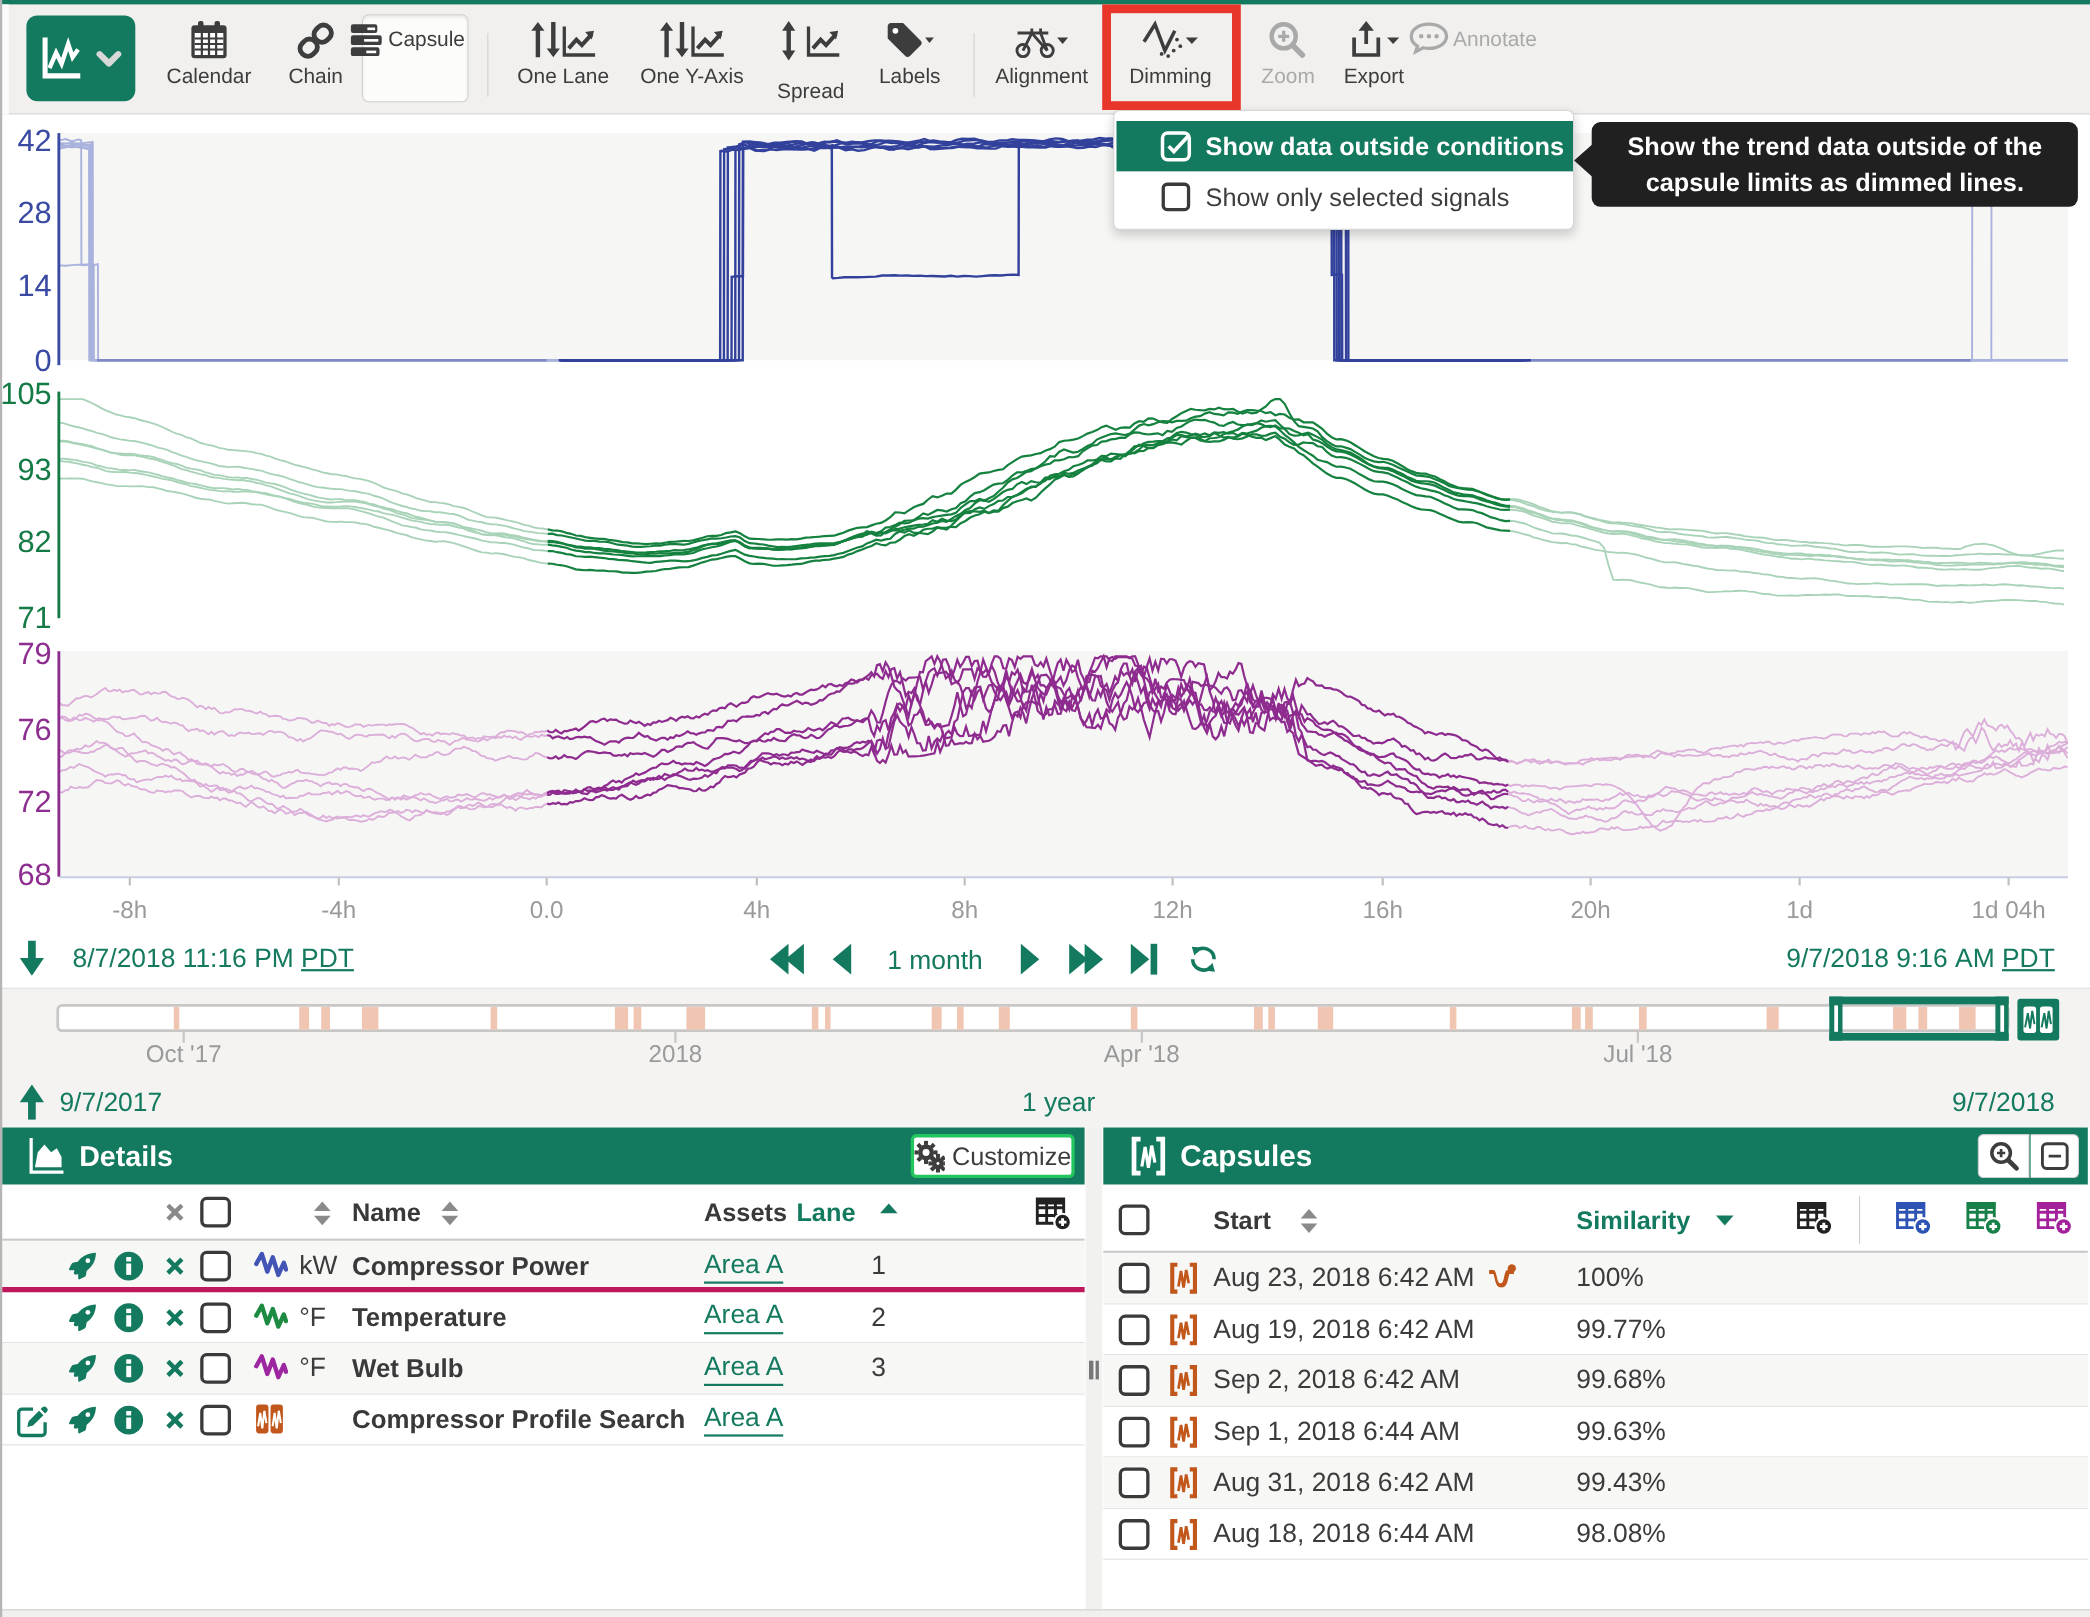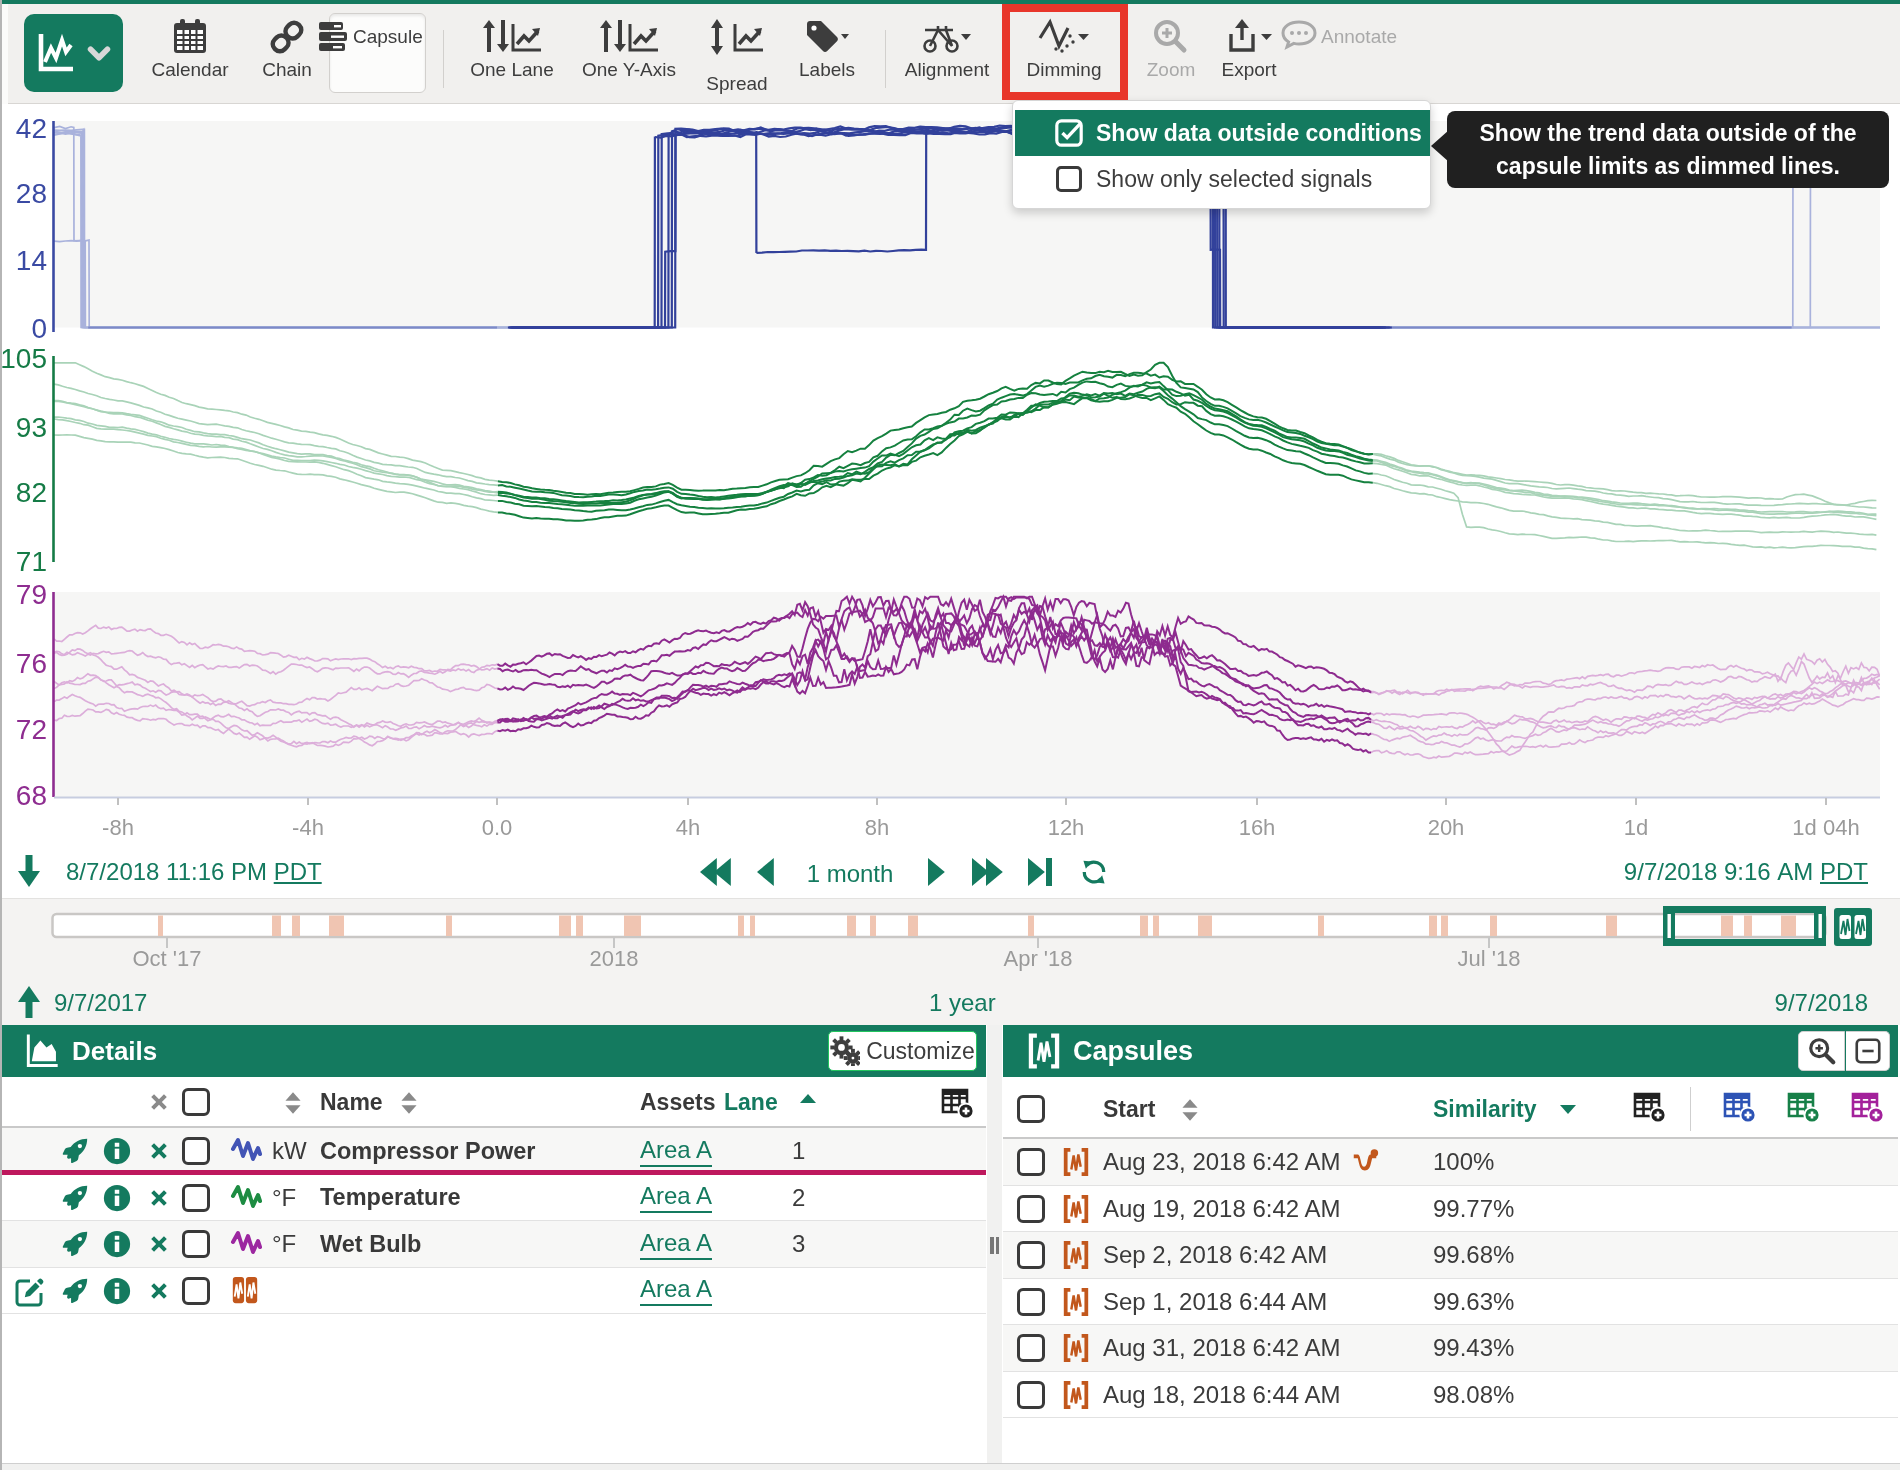--- a/index.html
+++ b/index.html
@@ -407,21 +407,21 @@
 
 <div style="position:absolute;left:2px;top:1025px;width:984px;height:438px;background:#fff;font-family:'Liberation Sans',sans-serif">
   <div style="position:absolute;left:0;top:0;width:984px;height:52px;background:#147a5f">
     <div style="position:absolute;left:22px;top:5px">
         <svg width="38" height="40" viewBox="0 0 44 42">
           <path fill="none" stroke="#fff" stroke-width="3.4" d="M5 3v36h34"></path>
           <path fill="#fff" d="M9 34 12 18 19 10l7 8 6-4 5 9 0 11z"></path>
         </svg>
       </div>
     <div style="position:absolute;left:70px;top:0;height:52px;display:flex;align-items:center;color:#fff;font-size:26px;font-weight:bold">Details</div>
-    <div style="position:absolute;left:826px;top:6px;width:149px;height:40px;background:#fff;border:1px solid #22c55e;border-radius:5px;display:flex;align-items:center;justify-content:center;gap:6px">
+    <div style="position:absolute;left:826px;top:6px;width:149px;height:40px;background:#fff;border:3px solid #22c55e;border-radius:5px;display:flex;align-items:center;justify-content:center;gap:6px">
       <svg width="30" height="30" viewBox="0 0 34 34">
           <rect x="21.2" y="10.8" width="4.4" height="4.4" fill="#3d3d3d" transform="rotate(0 23.4 13.0)"></rect>
           <rect x="18.2" y="18.2" width="4.4" height="4.4" fill="#3d3d3d" transform="rotate(45 20.4 20.4)"></rect>
           <rect x="10.8" y="21.2" width="4.4" height="4.4" fill="#3d3d3d" transform="rotate(90 13.0 23.4)"></rect>
           <rect x="3.4" y="18.2" width="4.4" height="4.4" fill="#3d3d3d" transform="rotate(135 5.6 20.4)"></rect>
           <rect x="0.4" y="10.8" width="4.4" height="4.4" fill="#3d3d3d" transform="rotate(180 2.6 13.0)"></rect>
           <rect x="3.4" y="3.4" width="4.4" height="4.4" fill="#3d3d3d" transform="rotate(225 5.6 5.6)"></rect>
           <rect x="10.8" y="0.4" width="4.4" height="4.4" fill="#3d3d3d" transform="rotate(270 13.0 2.6)"></rect>
           <rect x="18.2" y="3.4" width="4.4" height="4.4" fill="#3d3d3d" transform="rotate(315 20.4 5.6)"></rect>
           <circle cx="13" cy="13" r="8.7" fill="#3d3d3d"></circle>
@@ -600,20 +600,21 @@
         </div>
         <div style="position:absolute;left:180px;top:9px"><span style="display:inline-block;width:28px;height:28px;border:3px solid #3a3a3a;border-radius:6px;background:#fff;box-sizing:border-box"></span></div>
         <div style="position:absolute;left:228px;top:7px">
           <svg width="30" height="30" viewBox="0 0 32 32">
             <rect x="3" y="2" width="12" height="28" rx="3" fill="#c2571c"></rect>
             <rect x="17" y="2" width="12" height="28" rx="3" fill="#c2571c"></rect>
             <polyline fill="none" stroke="#fff" stroke-width="2" points="5,23 7,10 9,25 11,8 13,20"></polyline>
             <polyline fill="none" stroke="#fff" stroke-width="2" points="19,23 21,10 23,25 25,8 27,20"></polyline>
           </svg>
         </div>
+        <div style="position:absolute;left:318px;top:0px;height:46px;display:flex;align-items:center;font-size:23.5px;font-weight:bold;color:#393939;white-space:nowrap">Compressor Profile Search</div>
         <div style="position:absolute;left:638px;top:0px;height:46px;display:flex;align-items:center;font-size:24px;font-weight:normal;color:#3b3b3b;white-space:nowrap">
           <span style="color:#147a5f;border-bottom:2px solid #147a5f;padding-bottom:1px">Area A</span>
         </div>
       </div>
     </div>
 </div>
 
 <div style="position:absolute;left:1003px;top:1025px;width:895px;height:438px;background:#fff;font-family:'Liberation Sans',sans-serif">
   <div style="position:absolute;left:0;top:0;width:895px;height:52px;background:#147a5f">
     <div style="position:absolute;left:22px;top:7px">

